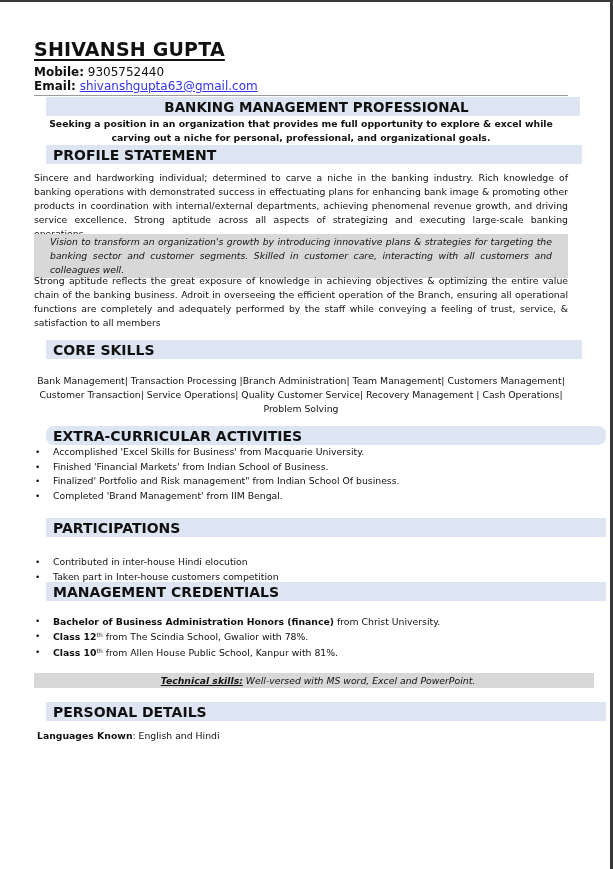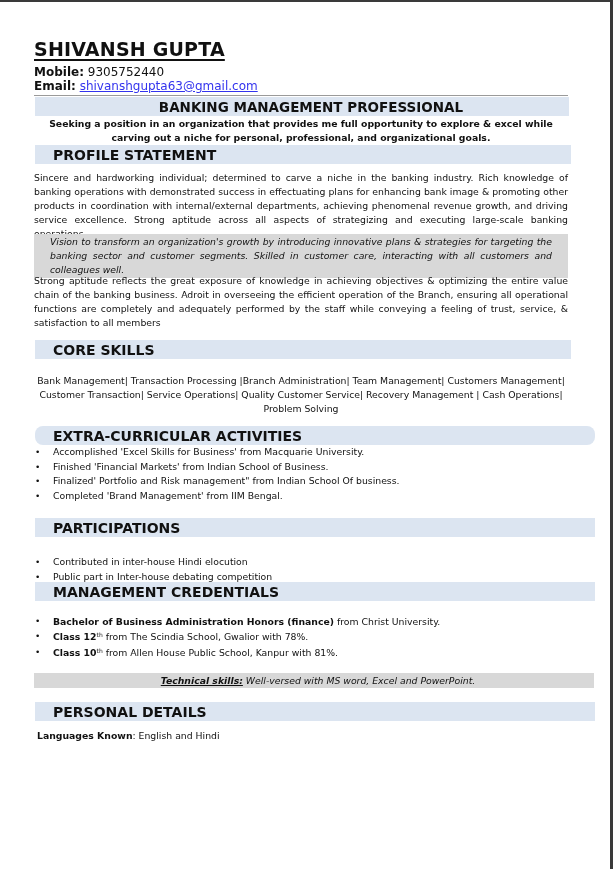--- a/index.html
+++ b/index.html
@@ -20,22 +20,22 @@
     }
     .contact { position: absolute; left: 0; font-size: 12px; white-space: nowrap; }
     .contact b { font-weight: bold; }
     .contact a { color: #3333ee; text-decoration: underline; }
     .c-mobile { top: 65px; }
     .c-email { top: 79px; }
 
     .rule { position: absolute; left: 0; top: 95px; width: 534px; height: 1px; background: #9a9a9a; }
 
     .band {
-      position: absolute; left: 1px; height: 19px; background: #dce5f1;
-      font-weight: bold; font-size: 14px; line-height: 20px; padding-left: 18px;
+      position: absolute; left: 12px; height: 19px; background: #dce5f1;
+      font-weight: bold; font-size: 14px; line-height: 20px; padding-left: 7px;
       white-space: nowrap; box-sizing: border-box;
     }
     .band.title { top: 97px; width: 534px; text-align: center; font-size: 13.5px; }
     .objective {
       position: absolute; left: 0; top: 117px; width: 534px; text-align: center;
       font-size: 9.3px; font-weight: bold; line-height: 14px;
     }
 
     .para {
       position: absolute; left: 0; width: 534px; font-size: 9.3px; line-height: 14px;
@@ -112,21 +112,21 @@
   <ul class="bullets" style="top:445px;">
     <li>Accomplished 'Excel Skills for Business' from Macquarie University.</li>
     <li>Finished 'Financial Markets' from Indian School of Business.</li>
     <li>Finalized' Portfolio and Risk management" from Indian School Of business.</li>
     <li>Completed 'Brand Management' from IIM Bengal.</li>
   </ul>
 
   <div class="band" style="top:518px; width:560px;">PARTICIPATIONS</div>
   <ul class="bullets" style="top:555px;">
     <li>Contributed in inter-house Hindi elocution</li>
-    <li>Public part in Inter-house debating competition</li>
+    <li>Taken part in Inter-house customers competition</li>
   </ul>
 
   <div class="band" style="top:582px; width:560px;">MANAGEMENT CREDENTIALS</div>
   <ul class="bullets spaced" style="top:614px;">
     <li><b>Bachelor of Business Administration Honors (finance)</b><span> from Christ University.</span></li>
     <li><b>Class 12</b><sup>th</sup><span> from The Scindia School, Gwalior with 78%.</span></li>
     <li><b>Class 10</b><sup>th</sup><span> from Allen House Public School, Kanpur with 81%.</span></li>
   </ul>
 
   <div class="tech">

